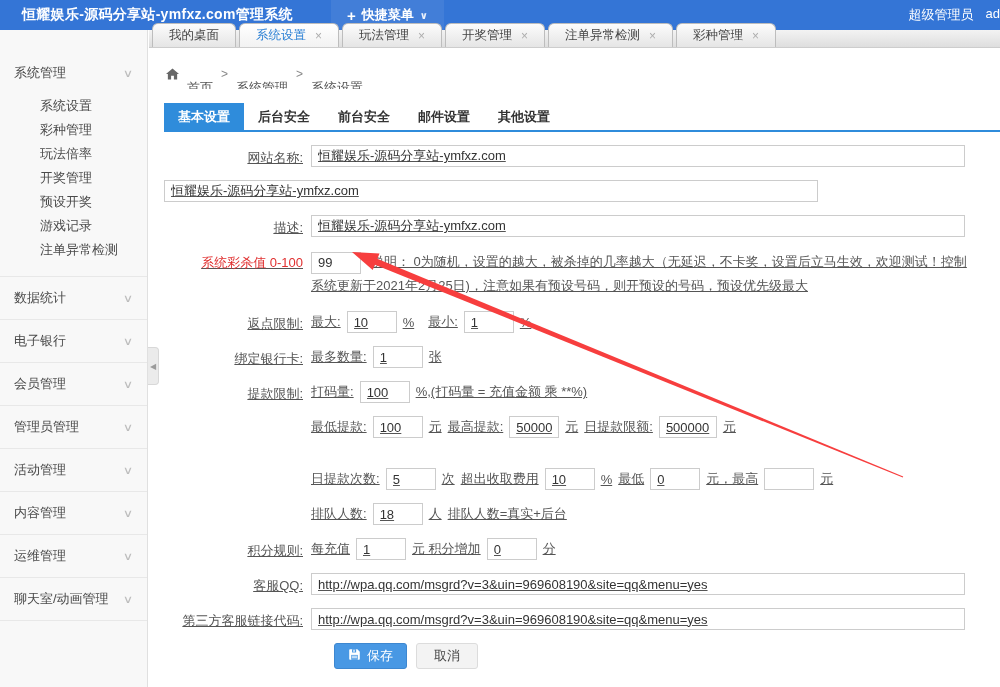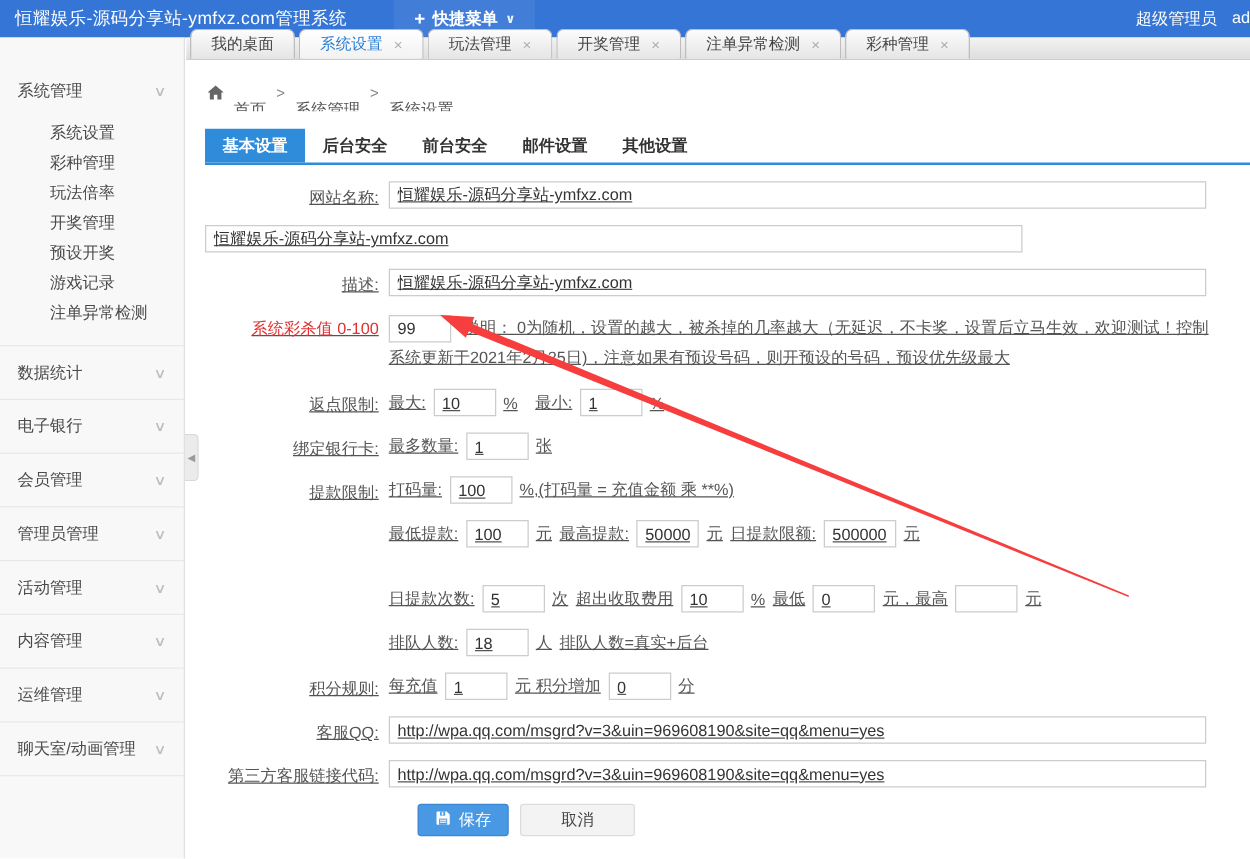--- a/index.html
+++ b/index.html
@@ -2,21 +2,21 @@
 <html><head>
 <meta charset="utf-8">
 <style>
   * { margin:0; padding:0; box-sizing:border-box; }
   html,body { width:1000px; height:687px; }
   body { font-family:"Liberation Sans","DejaVu Sans",sans-serif; background:#fff; }
   .screen { position:relative; width:1000px; height:687px; overflow:hidden; background:#fff; }
 
   
   .topbar { position:absolute; left:0; top:0; right:0; height:30px; background:#3475d6; color:#fff; display:flex; align-items:center; }
-  .brand { margin-left:12px; font-size:14px; font-weight:normal; letter-spacing:.3px; }
+  .brand { margin-left:22px; font-size:14px; font-weight:bold; letter-spacing:.3px; }
   .quickmenu { margin-left:38px; height:30px; display:flex; align-items:center; gap:6px; padding:0 16px; font-size:13px; font-weight:bold; background:rgba(255,255,255,.07); cursor:pointer; }
   .qm-plus { font-size:15px; font-weight:bold; }
   .qm-caret { font-size:10px; opacity:.9; }
   .topbar-right { margin-left:auto; display:flex; gap:12px; font-size:13px; padding-right:0; white-space:nowrap; }
 
   
   .sidebar { position:absolute; left:0; top:30px; bottom:0; width:148px; background:#f8f8f8; border-right:1px solid #e0e0e0; padding-top:22px; }
   .side-group { border-bottom:1px solid #e8e8e8; }
   .group-header { height:42px; display:flex; align-items:center; justify-content:space-between; padding:0 15px 0 14px; font-size:13px; color:#4a4a4a; cursor:pointer; }
   .chev { color:#bdbdbd; font-size:11px; transform:scaleX(1.3); }
@@ -53,21 +53,21 @@
   .fbody-block input { vertical-align:middle; margin-right:10px; }
   .ti { height:22px; border:1px solid #ccc; padding:0 6px; font-size:13px; color:#333; font-family:inherit; background:#fff; }
   .ti.full { width:654px; }
   .ti.sm { width:58px; }
   .ti.xs { width:50px; }
   .note { color:#555; }
 
   .btn-row { margin:2px 0 0 170px; display:flex; align-items:center; }
   .btn { height:26px; border-radius:3px; font-size:13px; font-family:inherit; cursor:pointer; display:inline-flex; align-items:center; }
   .btn-save { background:#4898e4; border:1px solid #3d87d0; color:#fff; padding:0 13px; gap:6px; }
-  .btn-cancel { background:#f3f3f3; border:1px solid #dcdcdc; color:#444; padding:0 32px; margin-left:9px; }
+  .btn-cancel { background:#f3f3f3; border:1px solid #dcdcdc; color:#444; padding:0 17px; margin-left:9px; }
 
   
   .annotation { position:absolute; left:745px; top:335px; font-size:19px; color:#fb3b3b; white-space:nowrap; z-index:8; }
   .arrow-svg { position:absolute; left:0; top:0; width:1000px; height:687px; pointer-events:none; z-index:7; }
 </style>
 </head>
 <body>
 
 <div class="screen">
 

